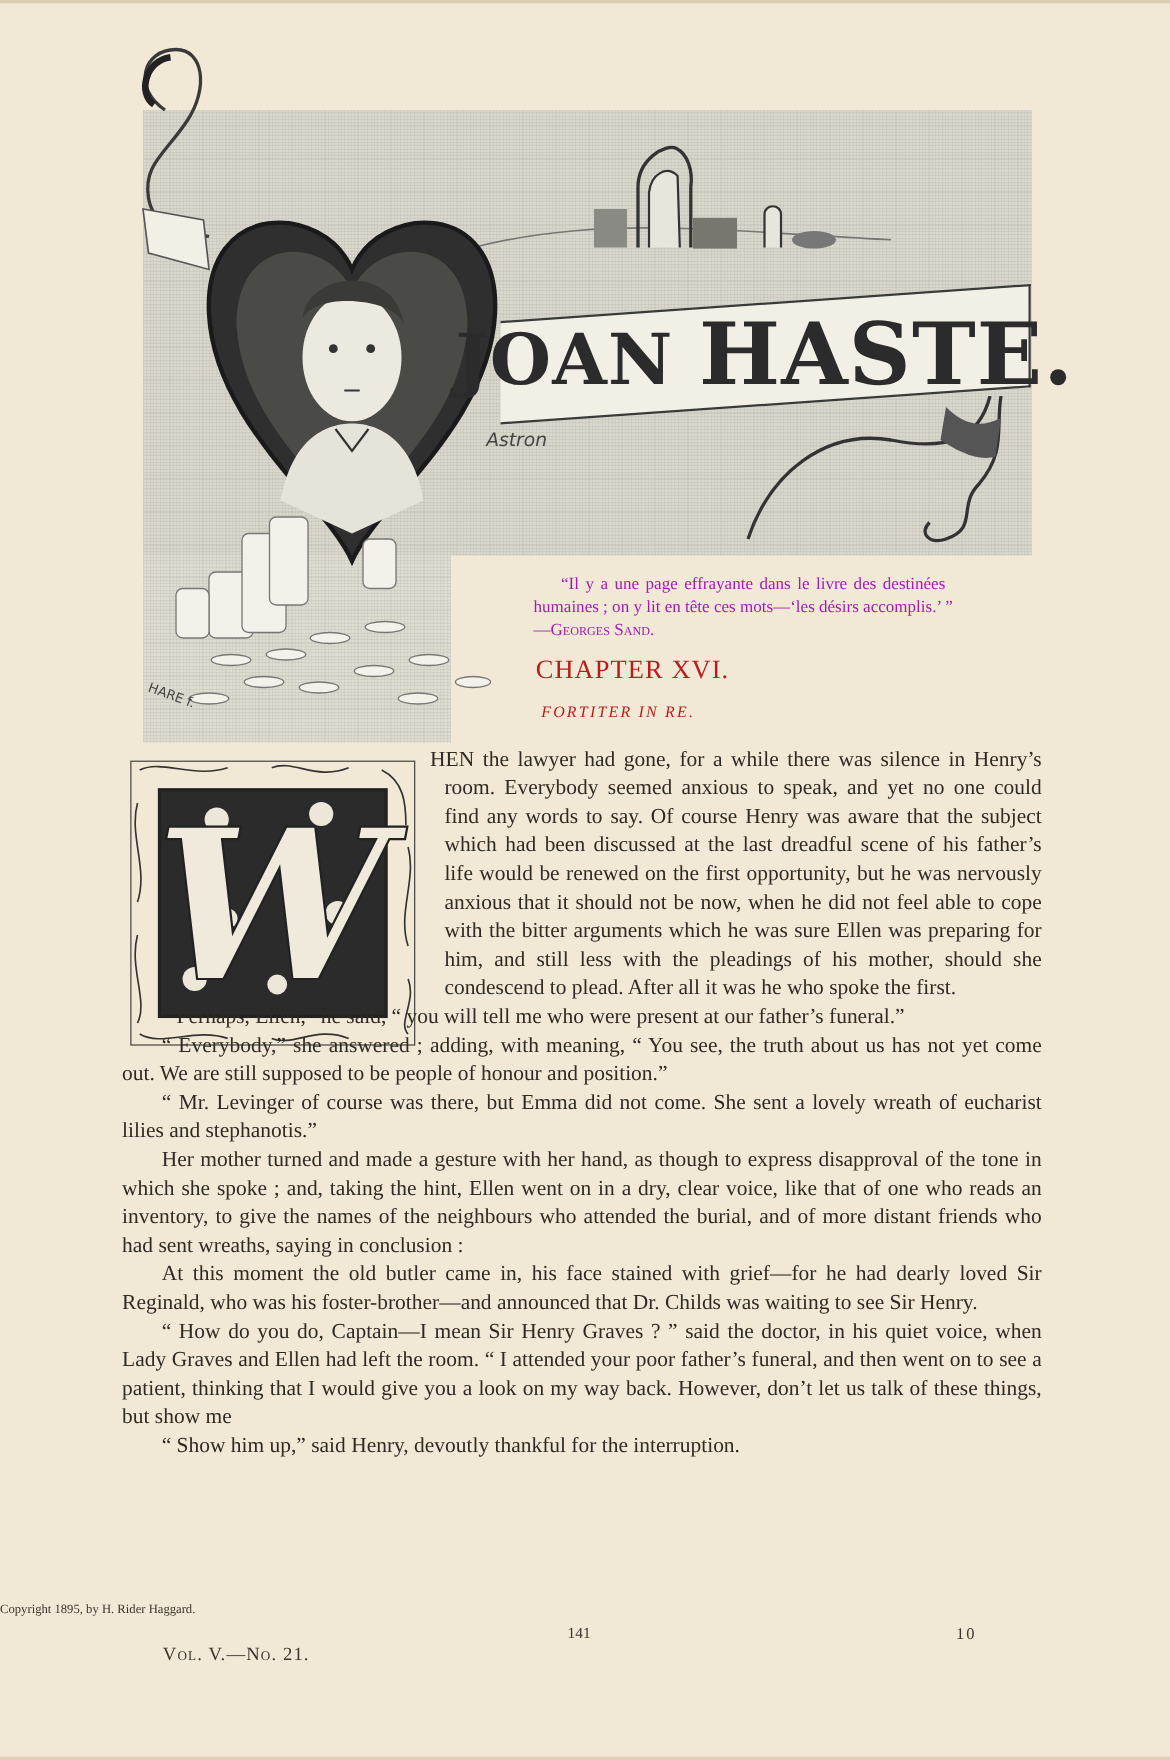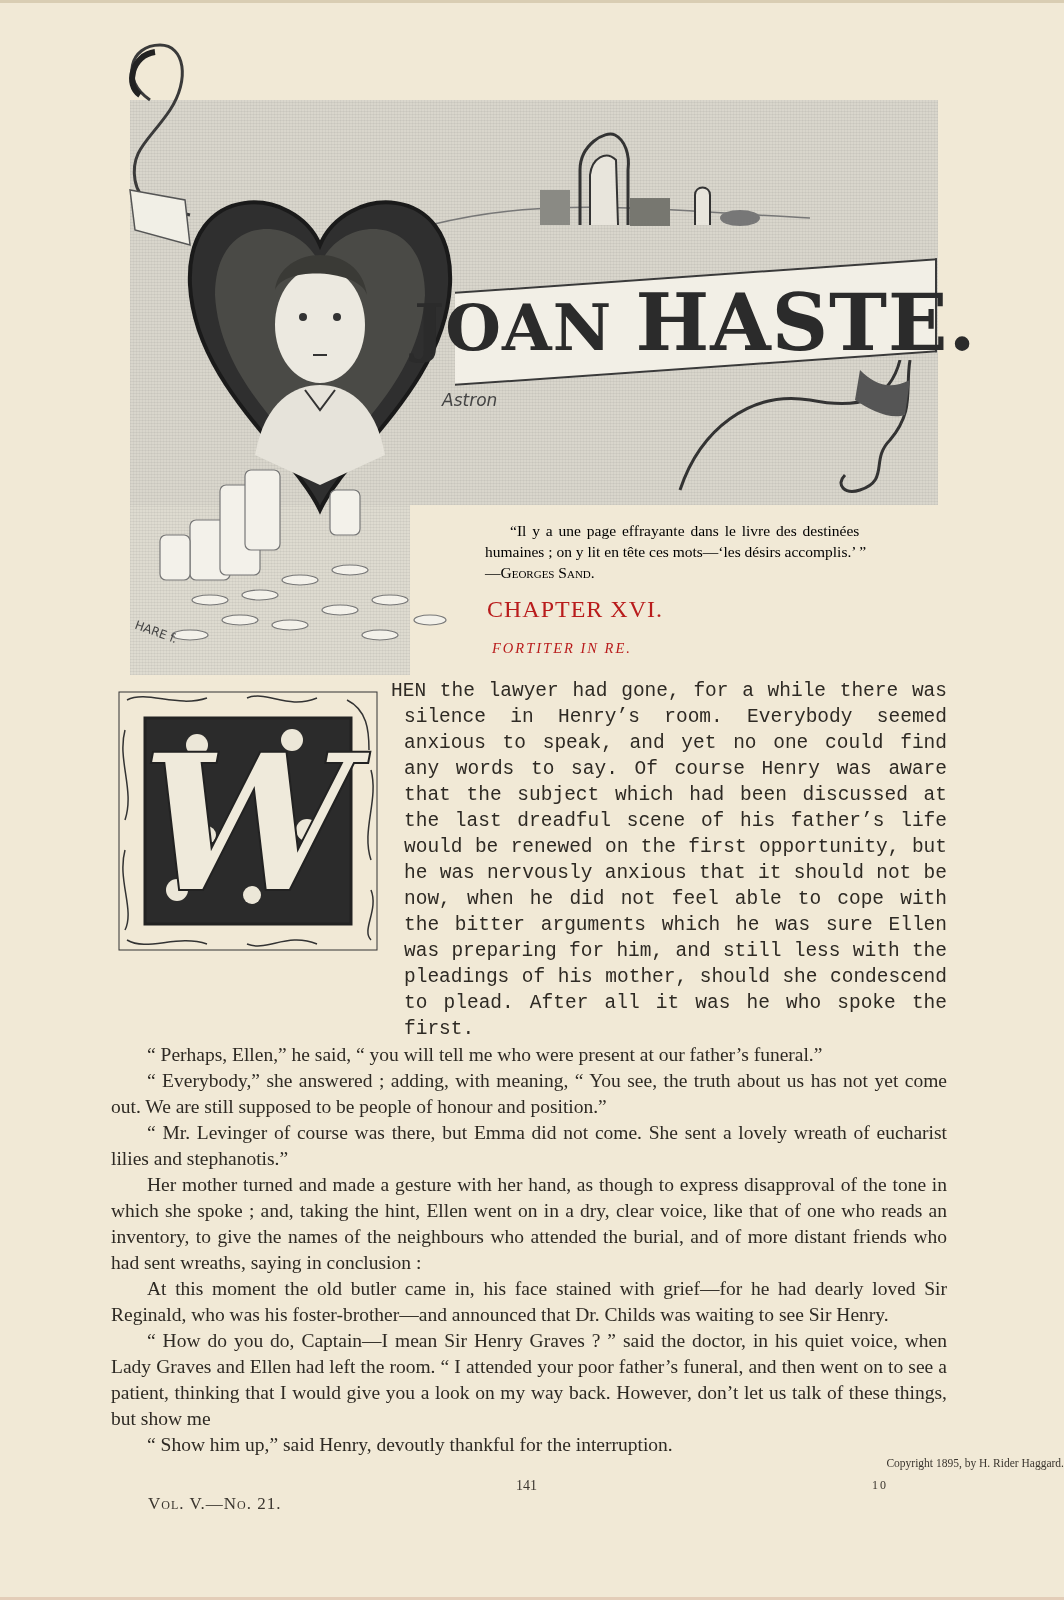--- a/index.html
+++ b/index.html
@@ -69,21 +69,21 @@
       font-family:"DejaVu Sans", sans-serif;
     }
     .signature-hare {
       position:absolute; left:4px; top:525px; font-size:12px; color:#444;
       font-family:"DejaVu Sans", sans-serif; transform: rotate(20deg);
     }
 
     
     .epigraph {
       position:absolute; left:485px; top:520px; width:455px;
-      font-size:15.5px; line-height:21px; color:#000000;
+      font-size:15.5px; line-height:21px; color:#a21caf;
     }
     .epigraph .line1 { text-indent: 25px; text-align: justify; word-spacing: 2px; }
     .epigraph .author { font-variant: small-caps; }
 
     .chapter-title {
       position:absolute; left:487px; top:596px;
       font-size:24px; letter-spacing:1px; color:#b91c1c;
     }
     .chapter-subtitle {
       position:absolute; left:492px; top:640px;
@@ -98,35 +98,34 @@
     
     .body-text {
       position:absolute; left:111px; top:678px; width:836px;
       font-size:19.5px; line-height:26px; color:#2e2a24;
       text-align: justify;
     }
     .body-text p { margin:0; }
     .first-para {
       padding-left: 293px;
       text-indent: -13px;
-      font-family: Liberation Mono, monospace;
     }
     .indent { text-indent: 36px; }
 
     .copyright {
-      position:absolute; left:0; width:1064px; top:1457px; text-align:right;
+      position:absolute; left:0; width:1064px; top:1457px; text-align:left;
       font-size:11.5px; color:#3a352e;
     }
     .footer {
       position:absolute; left:148px; top:1478px; width:740px; height:24px;
       font-size:17px; color:#3a352e;
     }
     .footer .vol { position:absolute; left:0; top:16px; font-variant: small-caps; letter-spacing:1px; }
     .footer .pg { position:absolute; left:368px; top:0; font-size:14px; }
-    .footer .sig { position:absolute; right:0; top:0; font-size:12px; letter-spacing:2px; }
+    .footer .sig { position:absolute; right:0; top:0; font-size:15px; letter-spacing:2px; }
   </style>
 </head>
 <body>
 
 <div class="page-edge-top"></div>
 
 <div class="illustration">
   <div class="illus-bg"></div>
   <div class="illus-bg-lower"></div>
 

